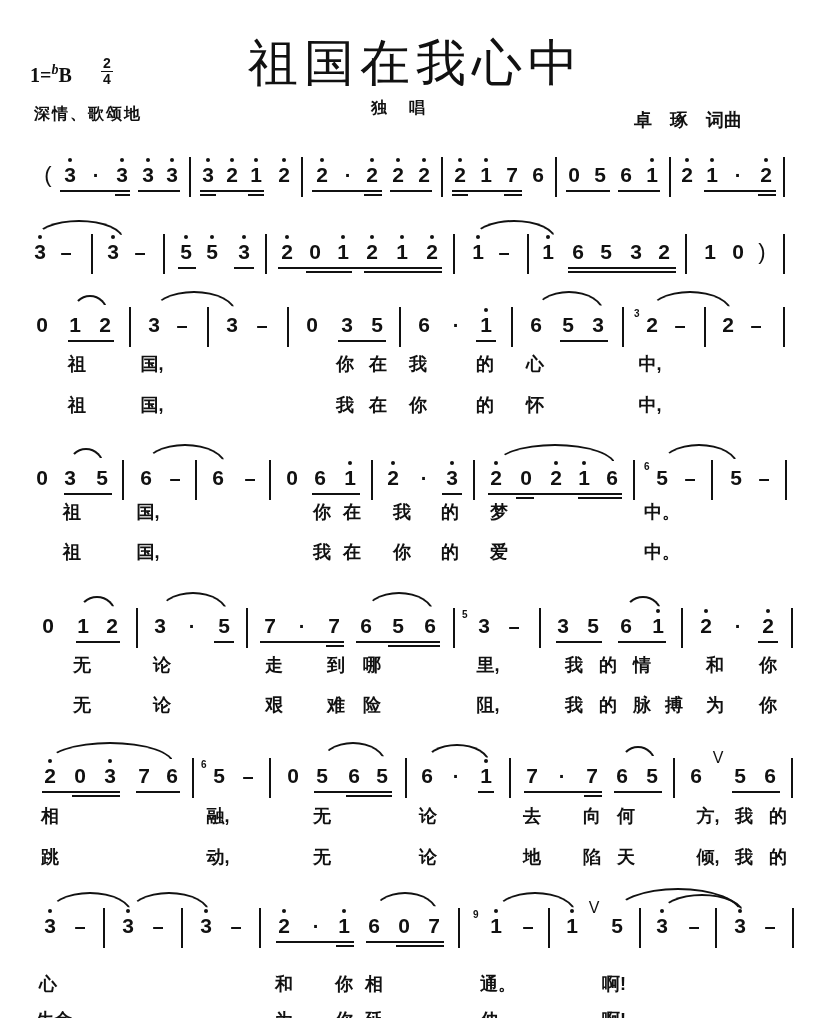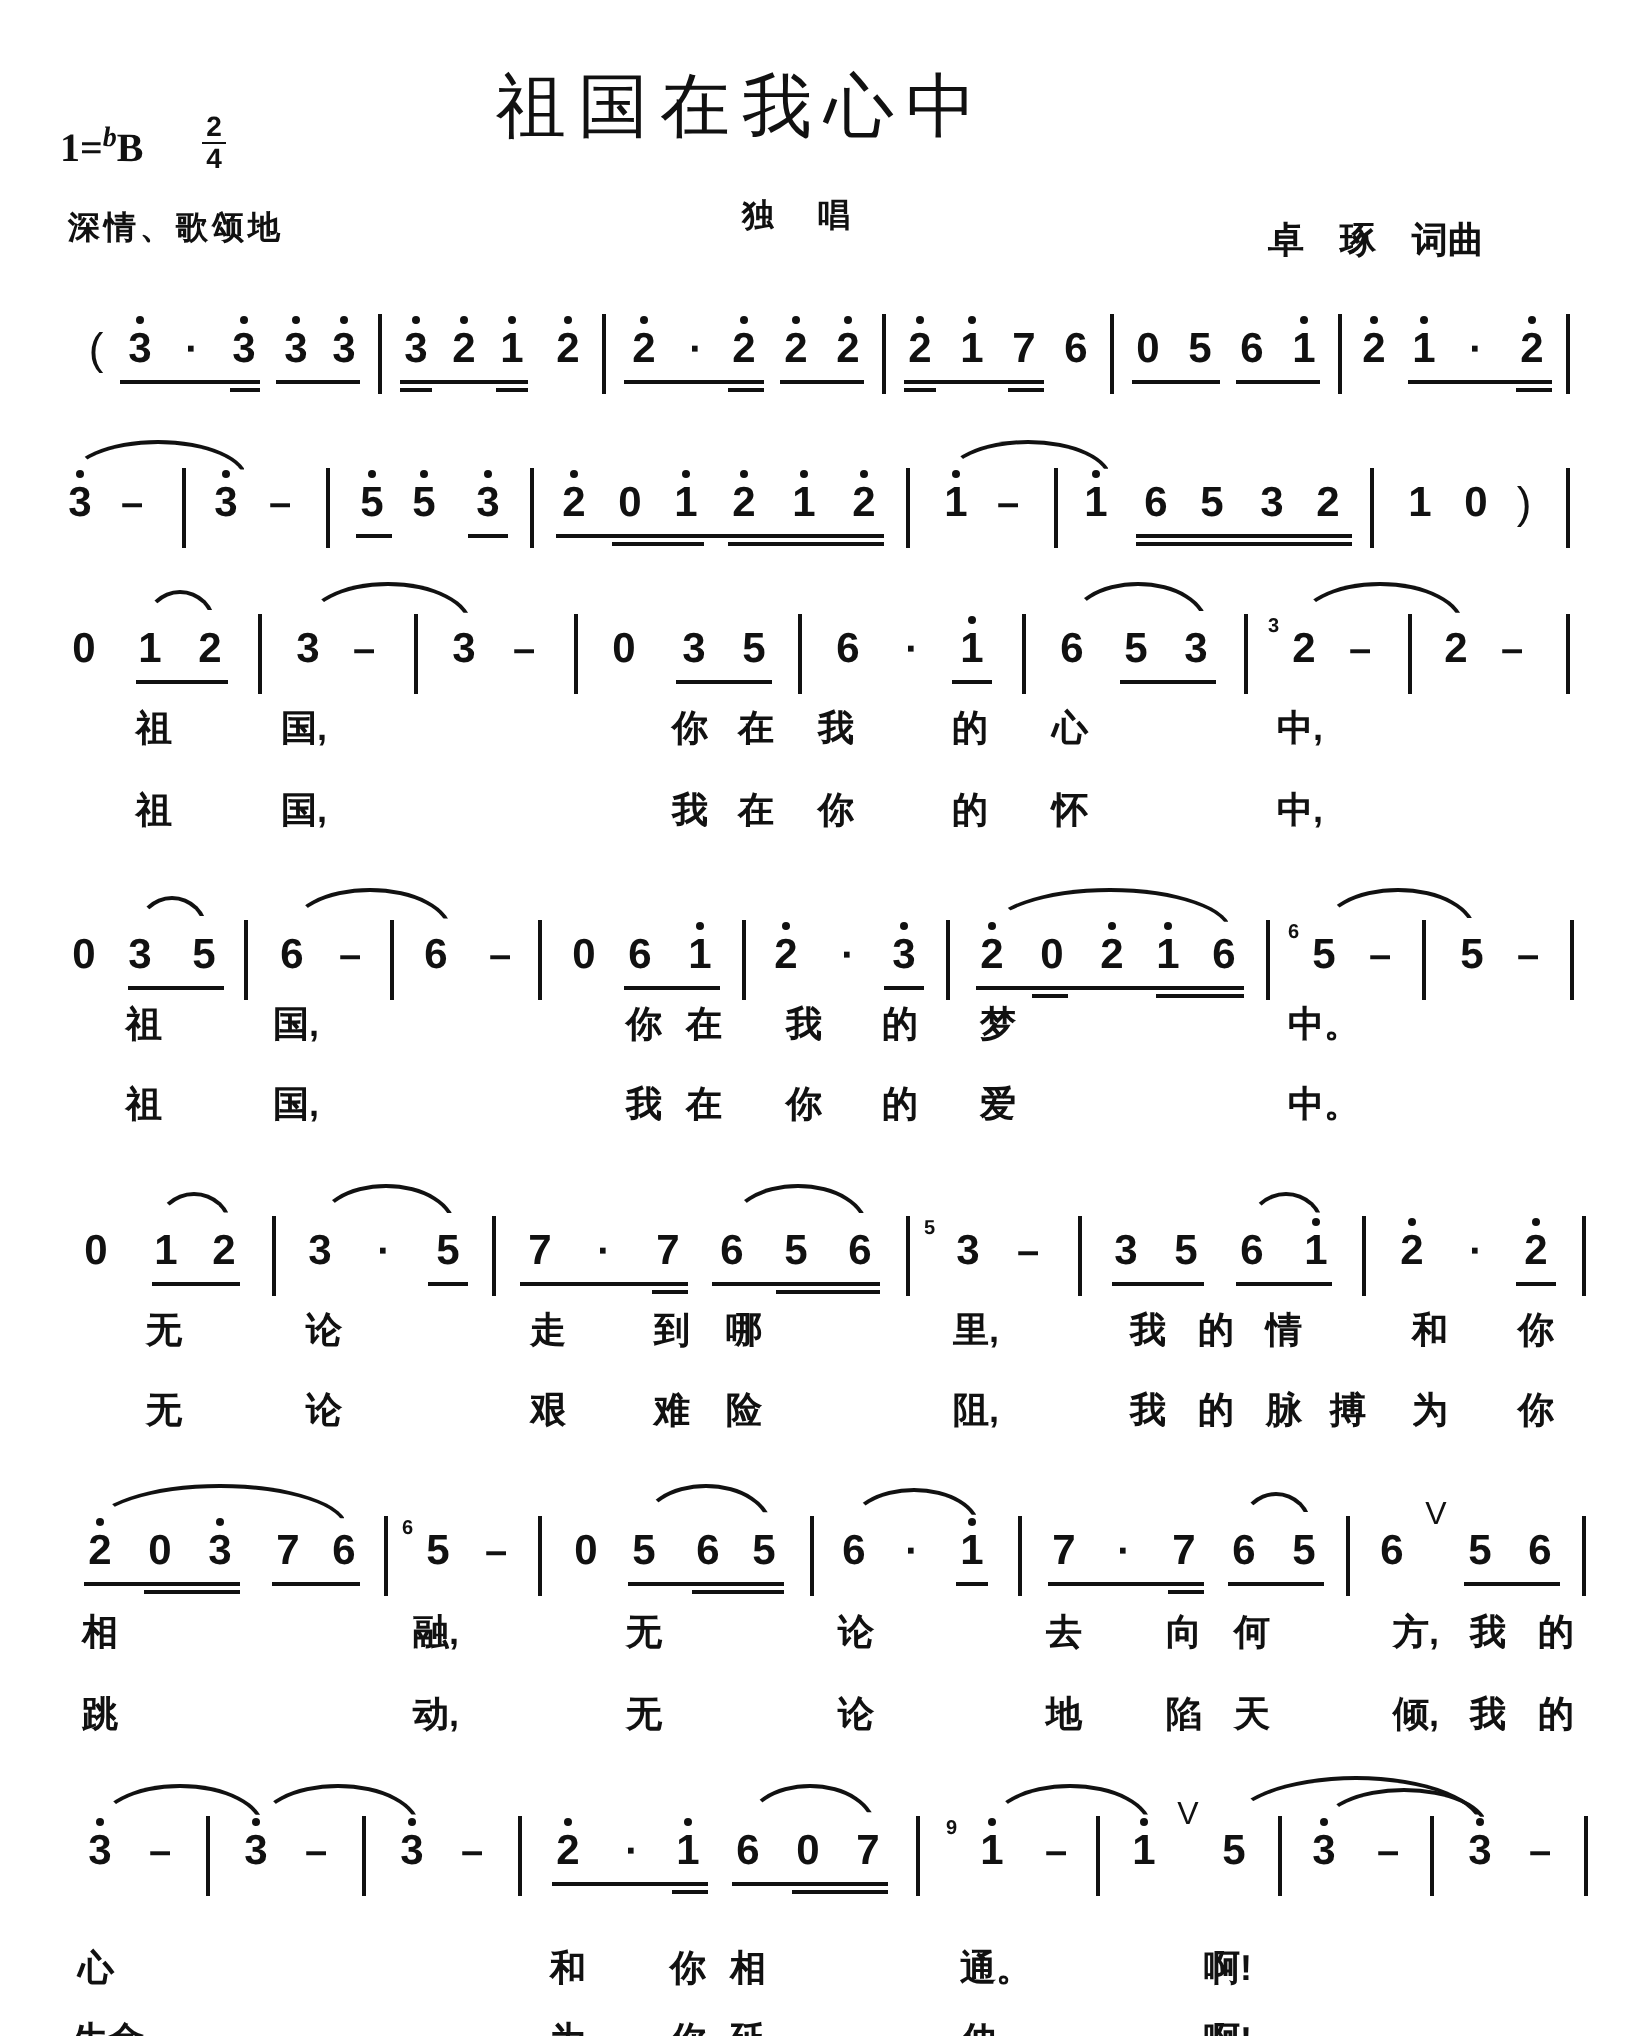--- a/index.html
+++ b/index.html
@@ -1,19 +1,19 @@
 <!DOCTYPE html>
 <html><head>
 <meta charset="utf-8">
 <style>
   html, body { margin: 0; padding: 0; background: #ffffff; }
   body { width: 819px; height: 1018px; overflow: hidden; position: relative;
          font-family: "Liberation Sans", "DejaVu Sans", sans-serif; color: #111; }
   .abs { position: absolute; }
-  .title { left: 248px; top: 30px; font-family: "DejaVu Serif", serif; font-size: 35px;
+  .title { left: 248px; top: 30px; font-family: "DejaVu Serif", serif; font-size: 50px;
            letter-spacing: 6px; font-weight: normal; }
   .key { left: 30px; top: 62px; font-family: "Liberation Serif", serif; font-weight: bold; font-size: 20px; }
   .key sup { font-size: 14px; font-style: italic; }
   .timesig { left: 101px; top: 57px; font-weight: bold; font-size: 14px; line-height: 13px; text-align: center; }
   .timesig .bar { border-top: 1.5px solid #111; width: 12px; margin: 1px auto; }
   .tempo { left: 34px; top: 104px; font-size: 16px; font-weight: bold; letter-spacing: 2px; text-align: center; }
   .mode { left: 371px; top: 98px; font-size: 16px; font-weight: bold; letter-spacing: 22px; }
   .author { left: 634px; top: 108px; font-size: 18px; font-weight: bold; }
   .author span { margin-right: 18px; }
 

